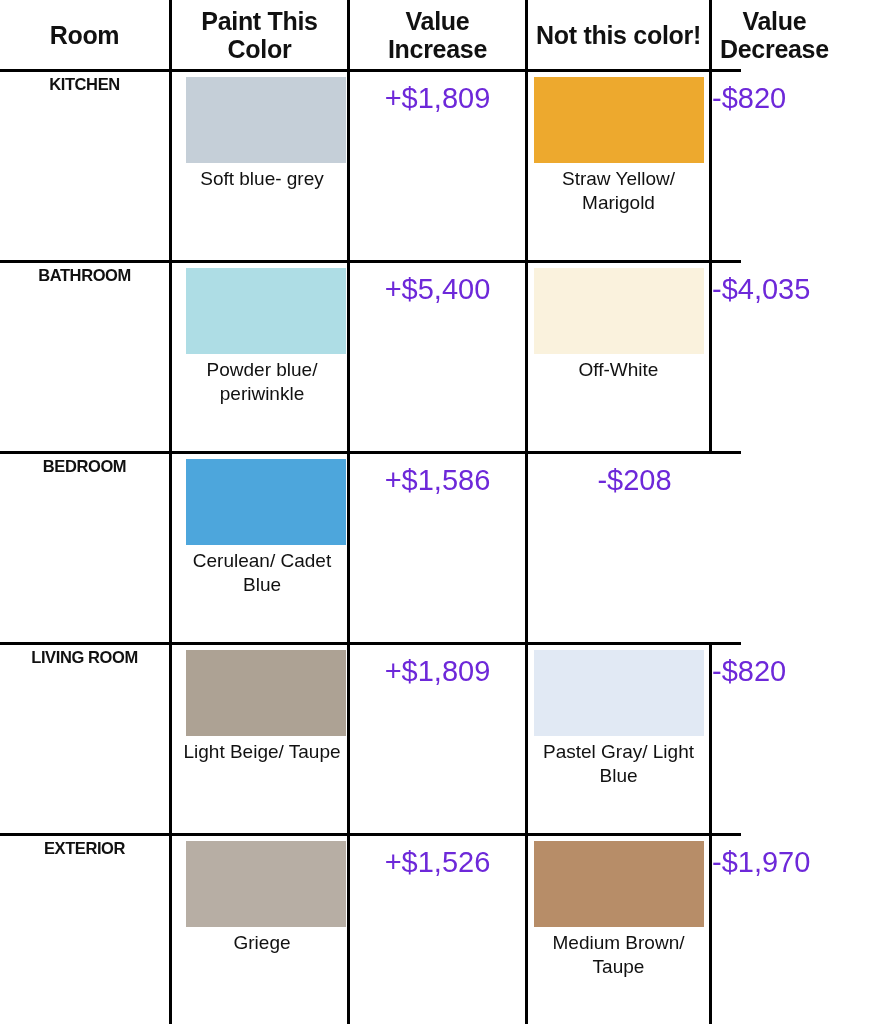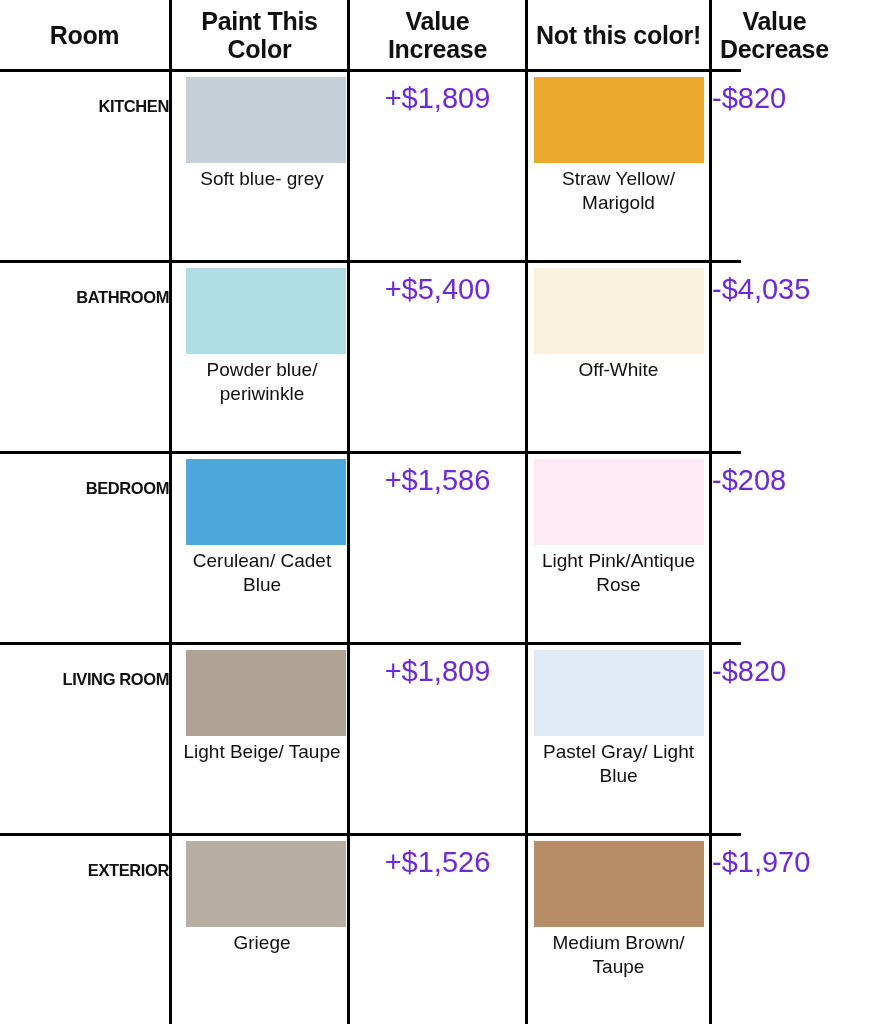--- a/index.html
+++ b/index.html
@@ -61,22 +61,22 @@
   
   .col-room   { flex: 0 0 172px; }
   .col-paint  { flex: 0 0 178px; }
   .col-inc    { flex: 0 0 178px; }
   .col-not    { flex: 0 0 184px; }
   .col-dec    { flex: 1 1 auto; }
 
   
   .room-name {
     width: 100%;
-    padding-top: 25px;
-    text-align: right;
+    padding-top: 3px;
+    text-align: center;
     font-weight: bold;
     font-size: 16.5px;
     letter-spacing: -0.4px;
     color: #111;
   }
 
   
   .money {
     width: 100%;
     padding-top: 10px;
@@ -167,24 +167,20 @@
         <div class="cell col-room">
           <div class="room-name">BEDROOM</div>
         </div>
         <div class="cell col-paint swatch-cell">
           <div class="swatch" style="background-color: rgb(77, 166, 220);"></div>
           <div class="swatch-caption">Cerulean/ Cadet Blue</div>
         </div>
         <div class="cell col-inc">
           <div class="money">+$1,586</div>
         </div>
-        <div class="cell col-not swatch-cell">
-          <div class="swatch" style="background-color: rgb(253, 234, 242);"></div>
-          <div class="swatch-caption">Light Pink/Antique Rose</div>
-        </div>
         <div class="cell col-dec">
           <div class="money">-$208</div>
         </div>
       </div>
       <div class="data-row">
         <div class="cell col-room">
           <div class="room-name">LIVING ROOM</div>
         </div>
         <div class="cell col-paint swatch-cell">
           <div class="swatch" style="background-color: rgb(173, 162, 148);"></div>

